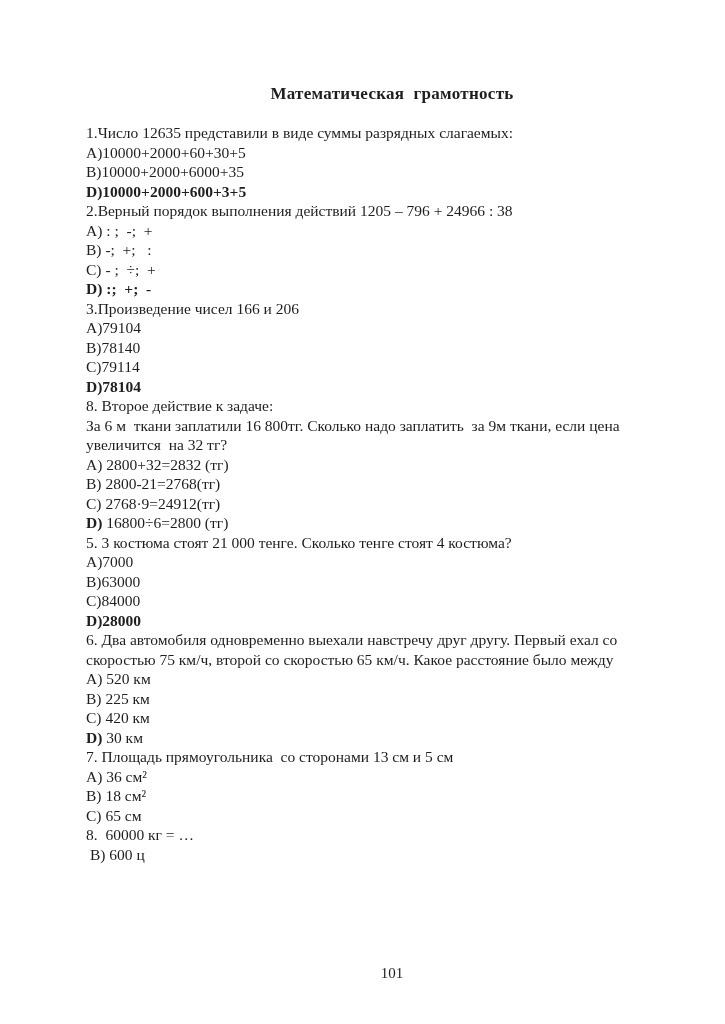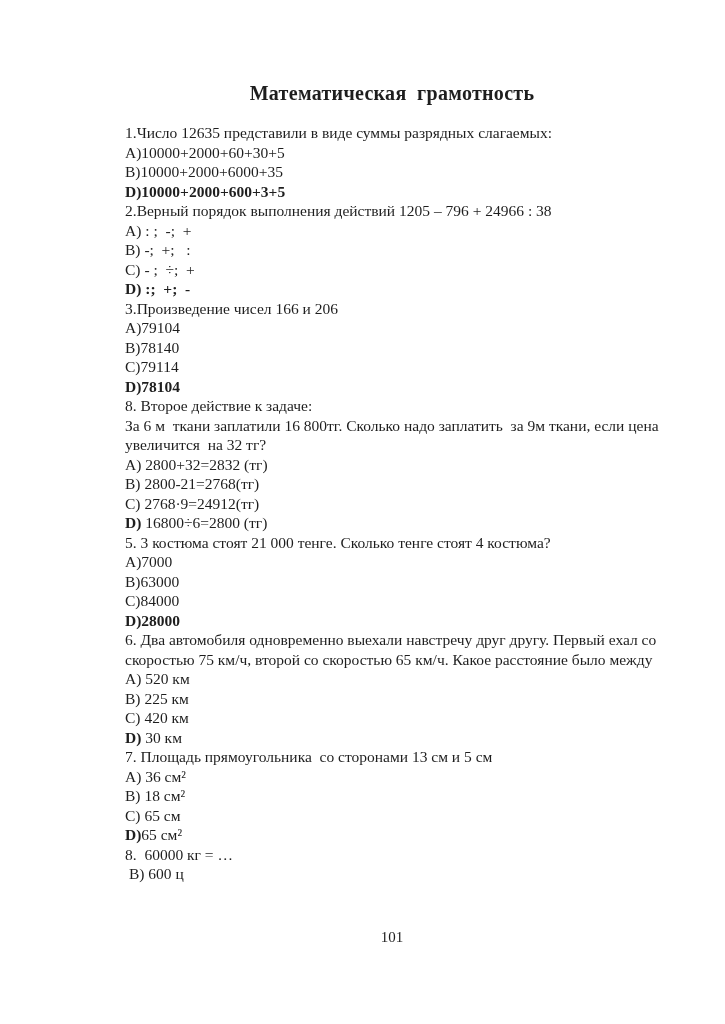--- a/index.html
+++ b/index.html
@@ -17,40 +17,39 @@
     color: #1e1e1e;
   }
   .content-col {
     position: absolute;
     left: 86px;
     top: 84px;
     width: 612px;
   }
   .doc-title {
     font-weight: bold;
-    font-size: 20px;
+    font-size: 17px;
     line-height: 19.5px;
     text-align: center;
     margin: 0 0 19.5px 0;
     white-space: pre-wrap;
     letter-spacing: 0.3px;
   }
   .line {
     font-size: 15.5px;
     line-height: 19.5px;
     white-space: pre-wrap;
-    margin-left: 39px;
   }
   .b {
     font-weight: bold;
   }
   .page-number {
     position: absolute;
     left: 86px;
-    top: 928px;
+    top: 964px;
     width: 612px;
     text-align: center;
     font-size: 15px;
     line-height: 19px;
   }
 </style>
 </head>
 <body>
 
 <div class="page">
@@ -99,21 +98,20 @@
           <div class="line option"><span class="">A)</span><span class=""> 520 км</span></div>
           <div class="line option"><span class="">B)</span><span class=""> 225 км</span></div>
           <div class="line option"><span class="">C)</span><span class=""> 420 км</span></div>
           <div class="line option"><span class="b">D)</span><span class=""> 30 км</span></div>
         </div>
         <div class="question">
           <div class="line prompt">7. Площадь прямоугольника  со сторонами 13 см и 5 см</div>
           <div class="line option"><span class="">A)</span><span class=""> 36 см²</span></div>
           <div class="line option"><span class="">B)</span><span class=""> 18 см²</span></div>
           <div class="line option"><span class="">C)</span><span class=""> 65 см</span></div>
-          <div class="line option"><span class="b">D)</span><span class="">65 см²</span></div>
         </div>
         <div class="question">
           <div class="line prompt">8.  60000 кг = …</div>
           <div class="line option"><span class=""> B)</span><span class=""> 600 ц</span></div>
         </div>
       </div>
   </div>
   <div class="page-number">101</div>
 </div>
 

